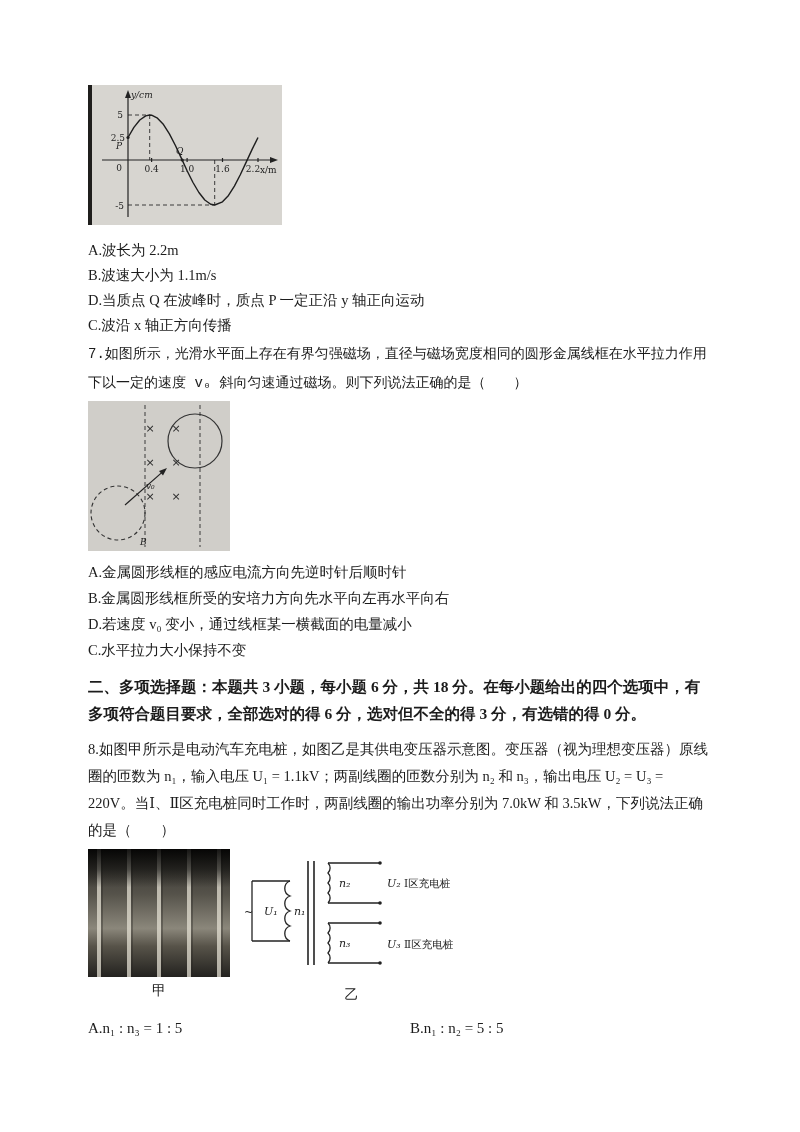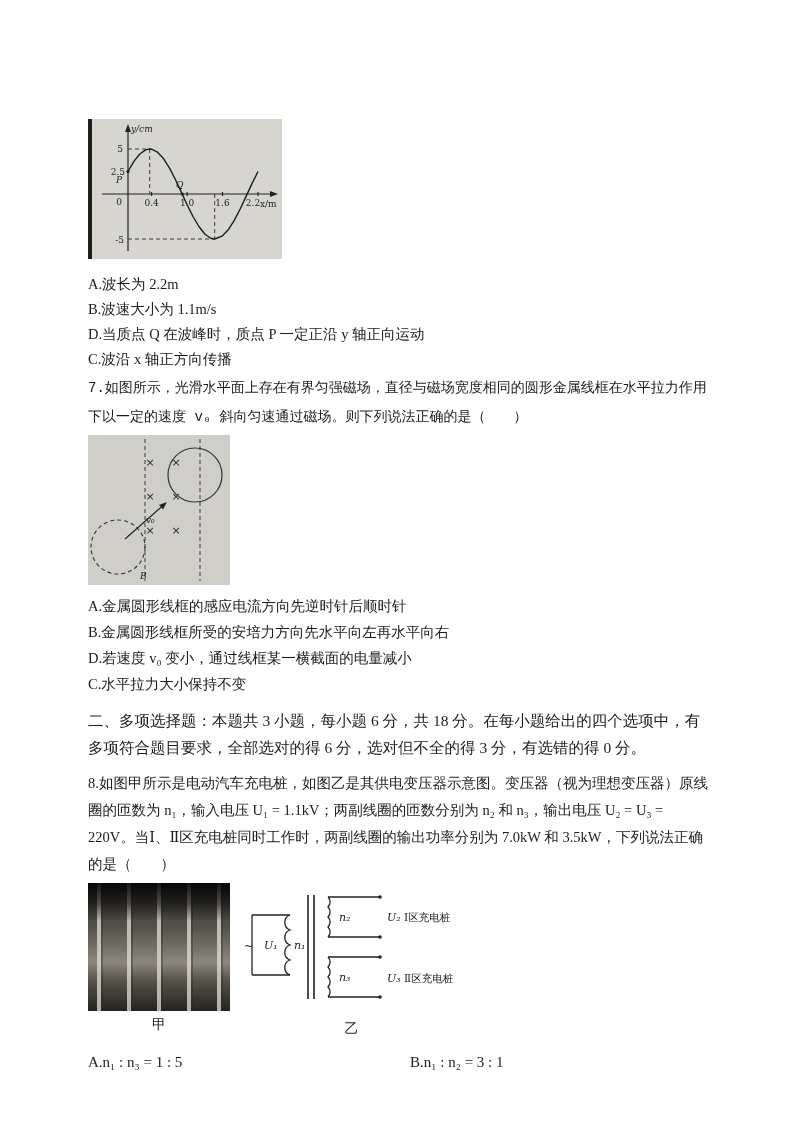--- a/index.html
+++ b/index.html
@@ -1,21 +1,21 @@
 <!DOCTYPE html>
 <html><head>
 <meta charset="utf-8">
 <style>
   * { margin:0; padding:0; box-sizing:border-box; }
   html,body { background:#ffffff; }
   .page {
     position:relative;
     width:800px; height:1132px;
     background:#ffffff;
-    padding:119px 88px 0 88px;
+    padding:85px 88px 0 88px;
     font-family:"Liberation Serif","DejaVu Serif",serif;
     color:#1c1c1c;
     overflow:hidden;
   }
   
   .fig-wave {
     width:194px; height:140px;
     background:#d7d5d0;
     border-left:4px solid #1f1e1c;
     margin-bottom:13px;
@@ -28,21 +28,21 @@
   .figtext { font-family:"DejaVu Serif",serif; font-size:9px; fill:#1e1e1e; }
   .it { font-style:italic; }
   .ax   { stroke:#222; stroke-width:1.2; fill:none; }
   .dash { stroke:#3a3a3a; stroke-width:1; stroke-dasharray:4 3; fill:none; }
   .wave { stroke:#1e1e1e; stroke-width:1.4; fill:none; stroke-linejoin:round; }
   .cross { font-family:"DejaVu Sans",sans-serif; font-size:11px; fill:#2c2c2c; text-anchor:middle; }
   
   .opt  { font-size:14.5px; line-height:25px; }
   .opt7 { font-size:14.5px; line-height:26px; }
   .stem7 { font-size:14px; line-height:29px; margin-top:2px;font-family:Liberation Mono, monospace; }
-  .sect  { font-size:15.5px; line-height:27px; font-weight:400; margin-top:10px; }
+  .sect  { font-size:15.5px; line-height:27px; font-weight:700; margin-top:10px; }
   .stem8 { font-size:14.5px; line-height:27px; margin-top:9px; }
   
   .fig-row { display:flex; gap:14px; align-items:flex-start; margin-top:5px; }
   .photo-wrap { width:142px; }
   .photo {
     width:142px; height:128px;
     background:
       linear-gradient(180deg, rgba(0,0,0,0.88) 0%, rgba(18,18,16,0.65) 16%, rgba(0,0,0,0) 30%),
       repeating-linear-gradient(90deg, rgba(0,0,0,0) 0 9px, rgba(226,222,209,0.75) 9px 13px, rgba(35,33,30,0.35) 13px 15px, rgba(0,0,0,0) 15px 30px),
       linear-gradient(180deg, #34322d 0%, #55524a 35%, #8b877b 62%, #575349 76%, #23221f 100%);
@@ -185,16 +185,16 @@
         <text class="ctext" x="95" y="98">n₃</text>
         <text class="ctext" x="143" y="99">U₃</text>
         <text class="ztext" x="160" y="99">Ⅱ区充电桩</text>
       </svg>
       <div class="caption">乙</div>
     </div>
   </div>
 
   <div class="bottom-opts">
     <span class="optA">A.n₁ : n₃ = 1 : 5</span>
-    <span class="optB">B.n₁ : n₂ = 3 : 1</span>
+    <span class="optB">B.n₁ : n₂ = 5 : 5</span>
   </div>
 
 </div>
 
 </body></html>

